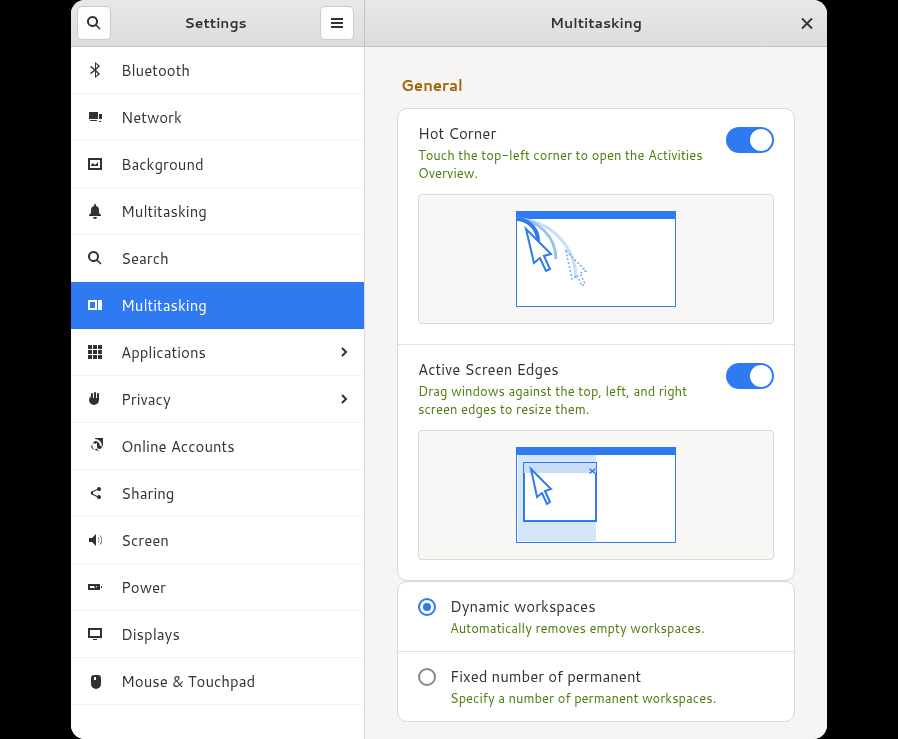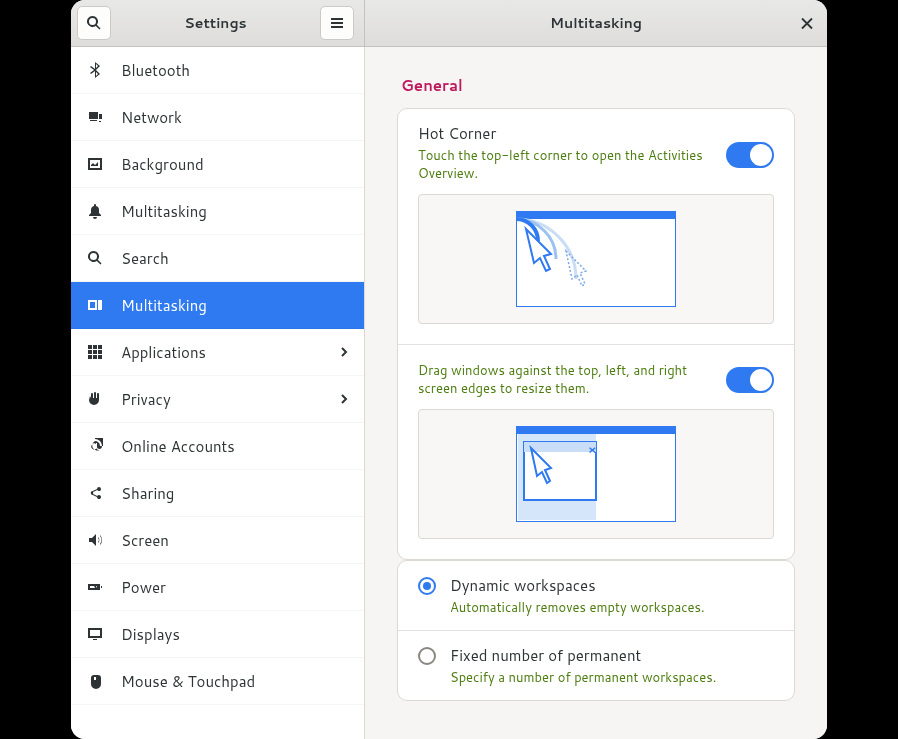--- a/index.html
+++ b/index.html
@@ -15,25 +15,25 @@
 .body{flex:1;display:flex;overflow:hidden;}
 .sidebar{width:294px;border-right:1px solid #dcd8d4;overflow-y:auto;background:#fff;}
 .side-item{display:flex;align-items:center;height:47px;padding:0 14px;cursor:pointer;color:#2e3436;font-size:15px;position:relative;border-bottom:1px solid rgba(0,0,0,0.04);}
 .side-item .icon{width:20px;height:20px;margin-right:16px;display:flex;align-items:center;justify-content:center;}
 .side-item .icon svg{width:16px;height:16px;fill:#2e3436;}
 .side-item.active{background:#2f7af0;color:#fff;}
 .side-item.active .icon svg{fill:#fff;}
 .side-item .chevron{margin-left:auto;}
 .side-item .chevron svg{width:12px;height:12px;fill:#2e3436;}
 .content{flex:1;background:#f6f5f4;overflow-y:auto;padding:0 0 20px 0;}
-.section-label{font-weight:700;font-size:15px;color:#be185d;padding:28px 36px 12px 36px;}
+.section-label{font-weight:700;font-size:15px;color:#a16207;padding:28px 36px 12px 36px;}
 .card{background:#fff;border:1px solid #dcd8d4;border-radius:10px;margin:0 32px;}
 .row{padding:14px 20px;border-bottom:1px solid #e4e1de;}
 .row:last-child{border-bottom:none;}
-.row-head{display:flex;align-items:center;}
+.row-head{display:flex;align-items:flex-start;}
 .row-text{flex:1;}
 .row-title{font-size:15px;color:#2e3436;font-weight:400;}
 .row-sub{font-size:13px;color:#4d7c0f;margin-top:2px;}
 .toggle{width:48px;height:26px;background:#2f7af0;border-radius:13px;position:relative;cursor:pointer;flex-shrink:0;margin-top:4px;}
 .toggle::after{content:"";position:absolute;width:22px;height:22px;background:#fff;border-radius:50%;top:2px;right:2px;}
 .illus-box{margin:12px 0 6px 0;border:1px solid #dcd8d4;background:#f8f7f6;height:130px;display:flex;align-items:center;justify-content:center;border-radius:4px;}
 .radio-row{display:flex;align-items:flex-start;padding:14px 20px;border-bottom:1px solid #e4e1de;cursor:pointer;}
 .radio-row:last-child{border-bottom:none;}
 .radio{width:18px;height:18px;border:2px solid #8b8782;border-radius:50%;margin-right:14px;margin-top:2px;flex-shrink:0;position:relative;}
 .radio.checked{border-color:#2f7af0;}
@@ -208,20 +208,21 @@
               <path d="M0 8 A40 40 0 0 1 40 48" fill="none" stroke="#9bc2f1" stroke-width="3"></path>
               <path d="M0 8 A22 22 0 0 1 22 30" fill="none" stroke="#2f7af0" stroke-width="4"></path>
               <path d="M10 18 L35 43 L28 45 L34 58 L30 60 L24 47 L18 52 Z" fill="#fff" stroke="#2f7af0" stroke-width="2"></path>
               <path d="M50 40 L70 60 L64 62 L69 73 L66 75 L61 64 L56 68 Z" fill="none" stroke="#7aa9e6" stroke-width="1.5" stroke-dasharray="2 2"></path>
             </svg>
           </div>
         </div>
         <div class="row">
           <div class="row-head">
             <div class="row-text">
+              <div class="row-title">Active Screen Edges</div>
               <div class="row-sub">Drag windows against the top, left, and right screen edges to resize them.</div>
             </div>
             <div class="toggle"></div>
           </div>
           <div class="illus-box">
             <svg width="160" height="96" viewBox="0 0 160 96">
               <rect x="0" y="0" width="160" height="96" fill="#fff" stroke="#2f7af0" stroke-width="2"></rect>
               <rect x="0" y="0" width="160" height="8" fill="#2f7af0"></rect>
               <rect x="2" y="8" width="78" height="86" fill="#d5e5fa"></rect>
               <rect x="8" y="16" width="72" height="58" fill="#fff" stroke="#2f7af0" stroke-width="2"></rect>

